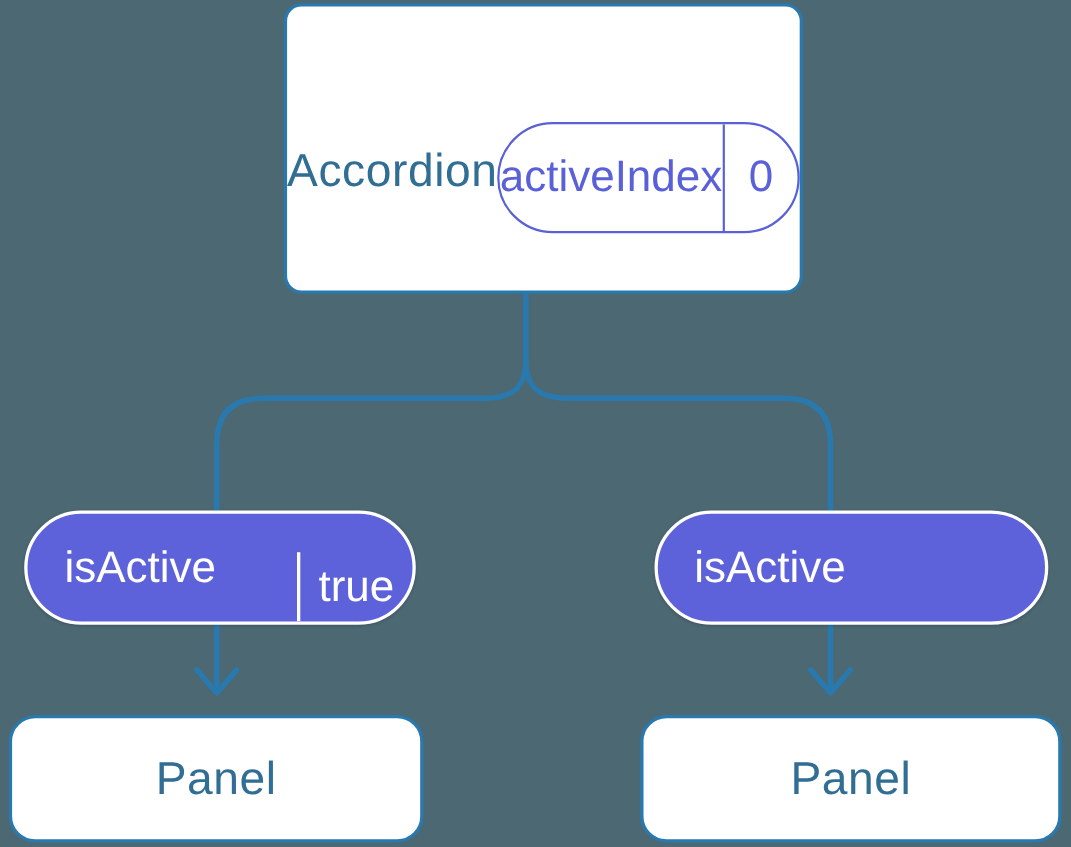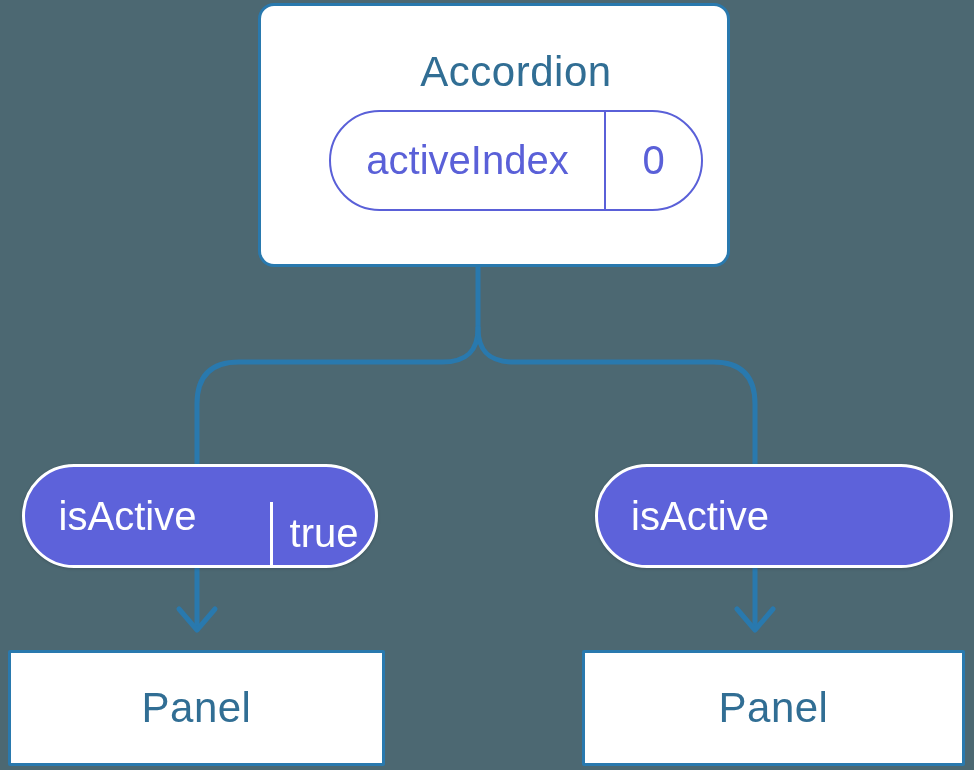--- a/index.html
+++ b/index.html
@@ -40,24 +40,23 @@
     position: absolute;
     background: var(--white);
     border: 3px solid var(--line-blue);
     z-index: 2;
   }
   .root-node {
     left: 258px; top: 3px;
     width: 472px; height: 264px;
     border-radius: 16px;
     display: flex;
-    flex-direction: column;
+    flex-direction: row;
     align-items: center;
     padding-top: 40px;
-    padding-left: 44px;
   }
   .node-title {
     color: var(--node-text);
     font-size: 42px;
     font-weight: 500;
     line-height: 52px;
     letter-spacing: 0.5px;
   }
   .pill {
     display: flex;
@@ -115,21 +114,21 @@
   }
   .prop-pill.left { left: 22px; width: 356px; }
   .prop-pill.left .seg-name { width: 205px; }
   .prop-pill.left .seg-value { flex: 1; }
   .prop-pill.right { left: 595px; width: 358px; }
   .prop-pill.right .seg-name { width: 204px; }
   .prop-pill.right .seg-value { flex: 1; }
   .panel-node {
     top: 650px;
     height: 116px;
-    border-radius: 2px;
+    border-radius: 24px;
     display: flex;
     align-items: center;
     justify-content: center;
     color: var(--node-text);
     font-size: 42px;
     font-weight: 500;
     letter-spacing: 0.5px;
   }
   .panel-node.left { left: 8px; width: 377px; }
   .panel-node.right { left: 582px; width: 383px; }

